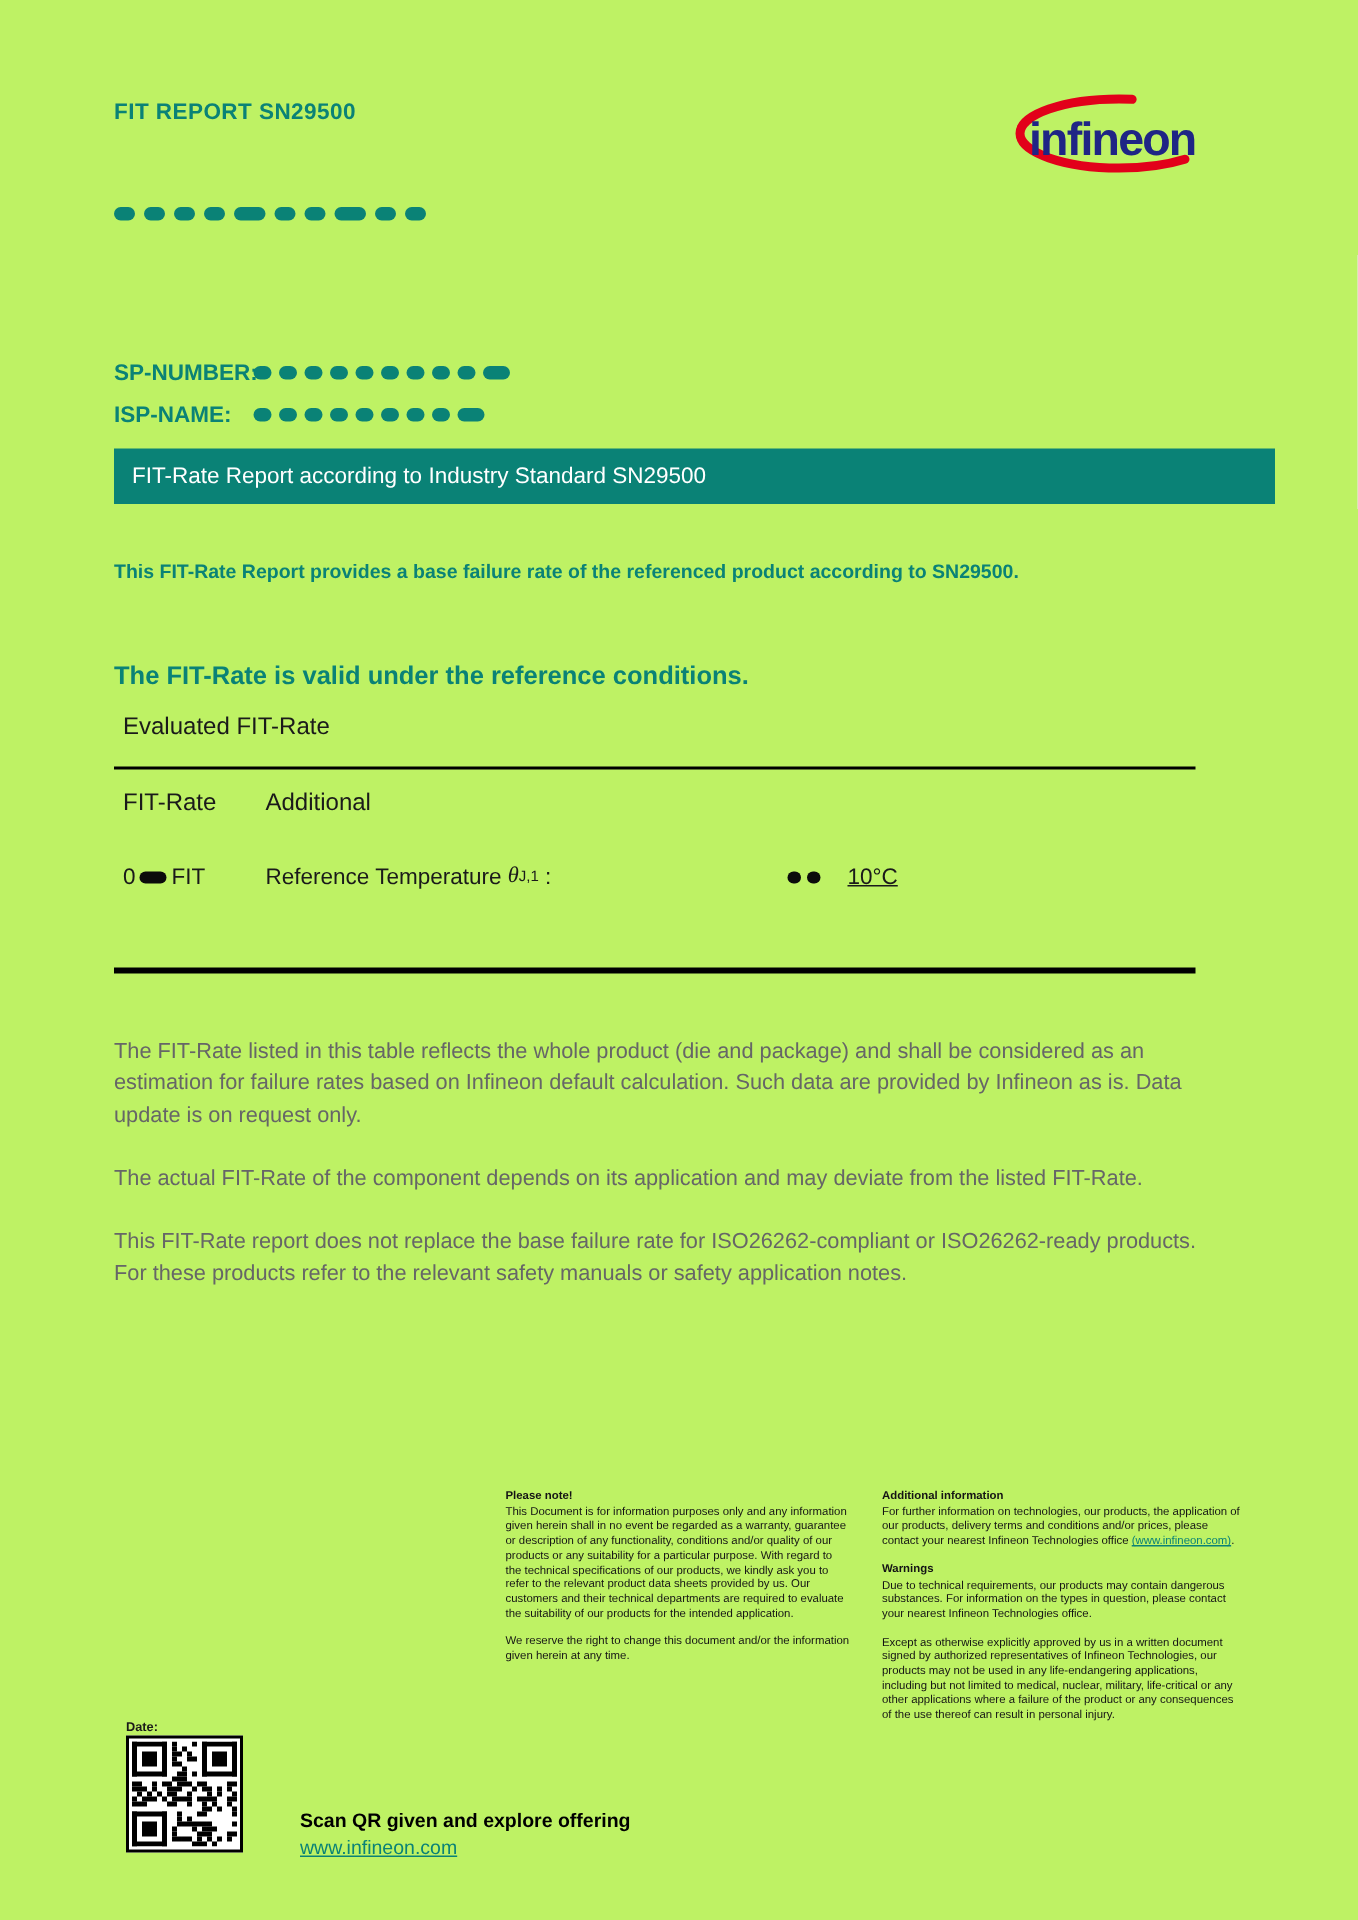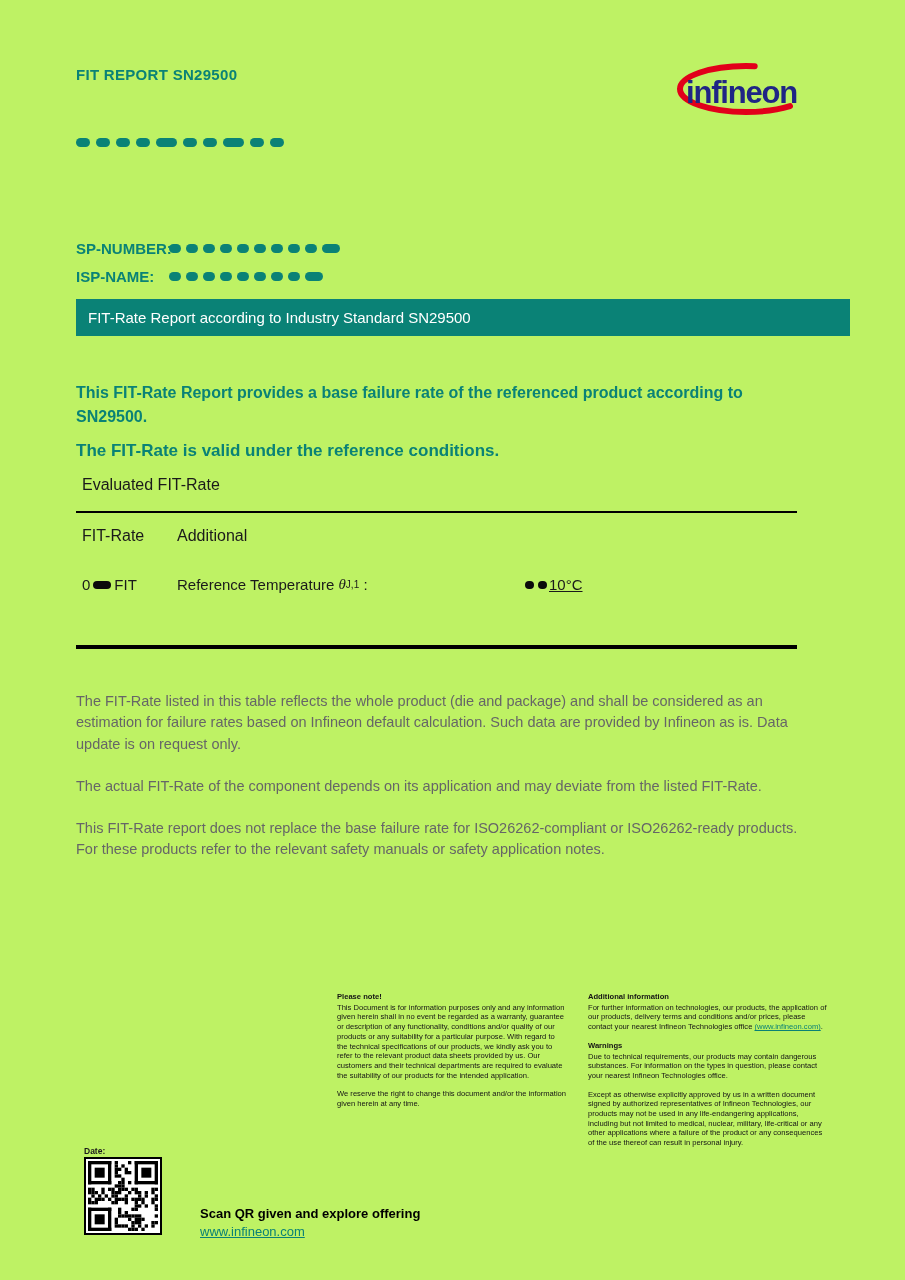--- a/index.html
+++ b/index.html
@@ -29,32 +29,32 @@
 
   .meta-row{left:76px;height:18px;display:flex;align-items:center;}
   .meta-sp{top:239px;}
   .meta-isp{top:267px;}
   .meta-row .label{font-size:15px;font-weight:700;color:var(--teal);}
   .meta-row .bars{position:absolute;left:93px;display:flex;gap:5px;align-items:center;}
 
   .banner{left:76px;top:299px;width:774px;height:37px;background:var(--teal);color:#ffffff;
           font-size:15px;display:flex;align-items:center;padding-left:12px;}
 
-  .h1{left:76px;top:381px;width:714px;font-size:16px;font-weight:700;color:var(--teal);line-height:24px;}
+  .h1{left:76px;top:369px;width:714px;font-size:13px;font-weight:700;color:var(--teal);line-height:24px;}
   .h2{left:76px;top:441px;width:714px;font-size:17px;font-weight:700;color:var(--teal);}
 
   .tbl-caption{left:82px;top:476px;font-size:16px;color:var(--ink);}
   .tbl-rule{left:76px;top:511px;width:721px;height:2px;background:#000;}
   .tbl-rule-bottom{left:76px;top:645px;width:721px;height:4px;background:#000;}
   .th-fit{left:82px;top:527px;font-size:16px;}
   .th-cond{left:177px;top:527px;font-size:16px;}
   .cell{font-size:15px;color:var(--ink);display:flex;align-items:center;}
   .cell-fit{left:82px;top:576px;gap:3px;}
   .cell-cond{left:177px;top:576px;}
-  .cell-temp{left:525px;top:576px;gap:2px;text-decoration:underline;}
+  .cell-temp{left:525px;top:576px;gap:18px;text-decoration:underline;}
   .bars{display:flex;gap:4px;align-items:center;}
   .theta{font-style:italic;font-family:"Liberation Serif",serif;}
   .cell sub{font-size:10px;}
 
   .body-copy{left:76px;top:691px;width:740px;font-size:14.5px;line-height:21.3px;color:var(--body-gray);}
   .body-copy p{margin-bottom:21px;}
 
   .f-col{top:992px;font-size:7.6px;line-height:9.7px;color:#141414;}
   .f-col1{left:84px;width:200px;font-size:8px;line-height:15px;font-weight:700;}
   .f-col2{left:337px;width:230px;}

